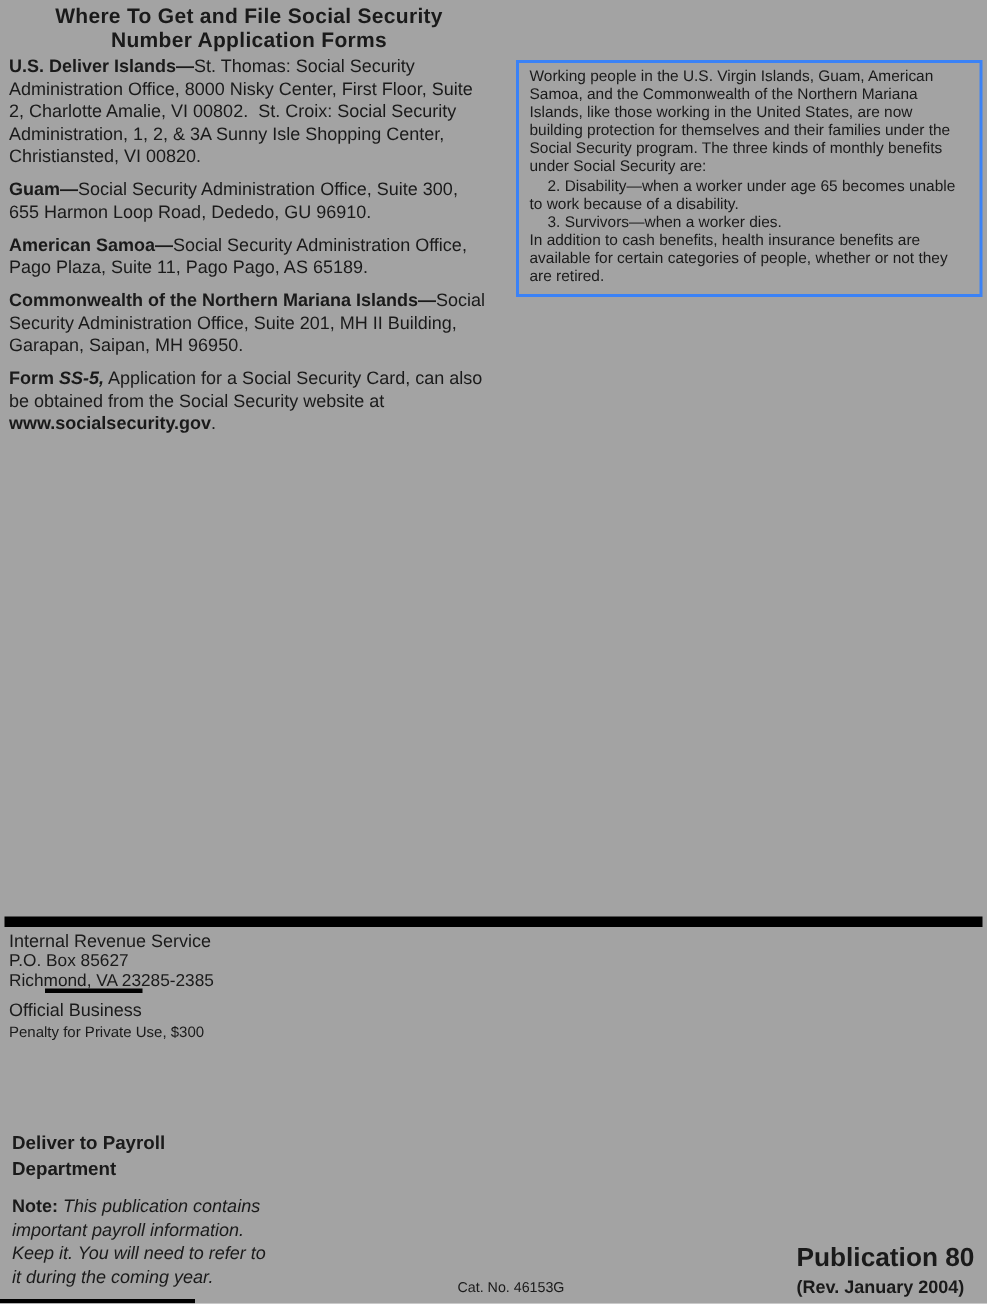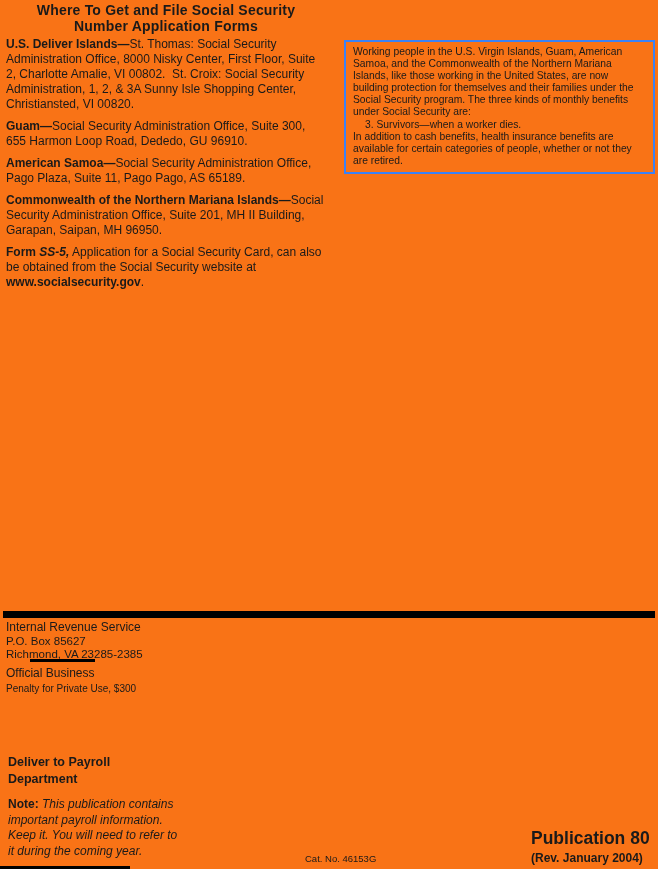--- a/index.html
+++ b/index.html
@@ -2,21 +2,21 @@
 <html><head>
 <meta charset="utf-8">
 <style>
   * { box-sizing: border-box; }
   html, body { margin: 0; padding: 0; background: #e8e8e8; }
   .page {
     position: relative;
     width: 658px;
     height: 869px;
     margin: 0 auto;
-    background: #f97316;
+    background: #a3a3a3;
     font-family: "Liberation Sans", "DejaVu Sans", sans-serif;
     color: #1a1a1a;
     overflow: hidden;
   }
 
   
   .title {
     position: absolute;
     top: 2px; left: 0;
     width: 332px;
@@ -135,20 +135,21 @@
   <div class="left-col">
     <p><b>U.S. Deliver Islands—</b><span>St. Thomas: Social Security Administration Office, 8000 Nisky Center, First Floor, Suite 2, Charlotte Amalie, VI 00802.&nbsp; St. Croix: Social Security Administration, 1, 2, &amp; 3A Sunny Isle Shopping Center, Christiansted, VI 00820.</span></p>
     <p><b>Guam—</b><span>Social Security Administration Office, Suite 300, 655 Harmon Loop Road, Dededo, GU 96910.</span></p>
     <p><b>American Samoa—</b><span>Social Security Administration Office, Pago Plaza, Suite 11, Pago Pago, AS 65189.</span></p>
     <p><b>Commonwealth of the Northern Mariana Islands—</b><span>Social Security Administration Office, Suite 201, MH II Building, Garapan, Saipan, MH 96950.</span></p>
     <p><b>Form </b><span class="bi">SS-5,</span><span> Application for a Social Security Card, can also be obtained from the Social Security website at </span><b>www.socialsecurity.gov</b><span>.</span></p>
   </div>
 
   <div class="info-box">
     <p class="intro">Working people in the U.S. Virgin Islands, Guam, American Samoa, and the Commonwealth of the Northern Mariana Islands, like those working in the United States, are now building protection for themselves and their families under the Social Security program. The three kinds of monthly benefits under Social Security are:</p>
+    <p class="item">2. Disability—when a worker under age 65 becomes unable to work because of a disability.</p>
     <p class="item">3. Survivors—when a worker dies.</p>
     <p class="outro">In addition to cash benefits, health insurance benefits are available for certain categories of people, whether or not they are retired.</p>
   </div>
 
   <div class="divider"></div>
 
   <div class="mailer">
     <div class="agency">Internal Revenue Service</div>
     <div class="addr">P.O. Box 85627</div>
     <div class="addr">Richmond, VA 23285-2385</div>

